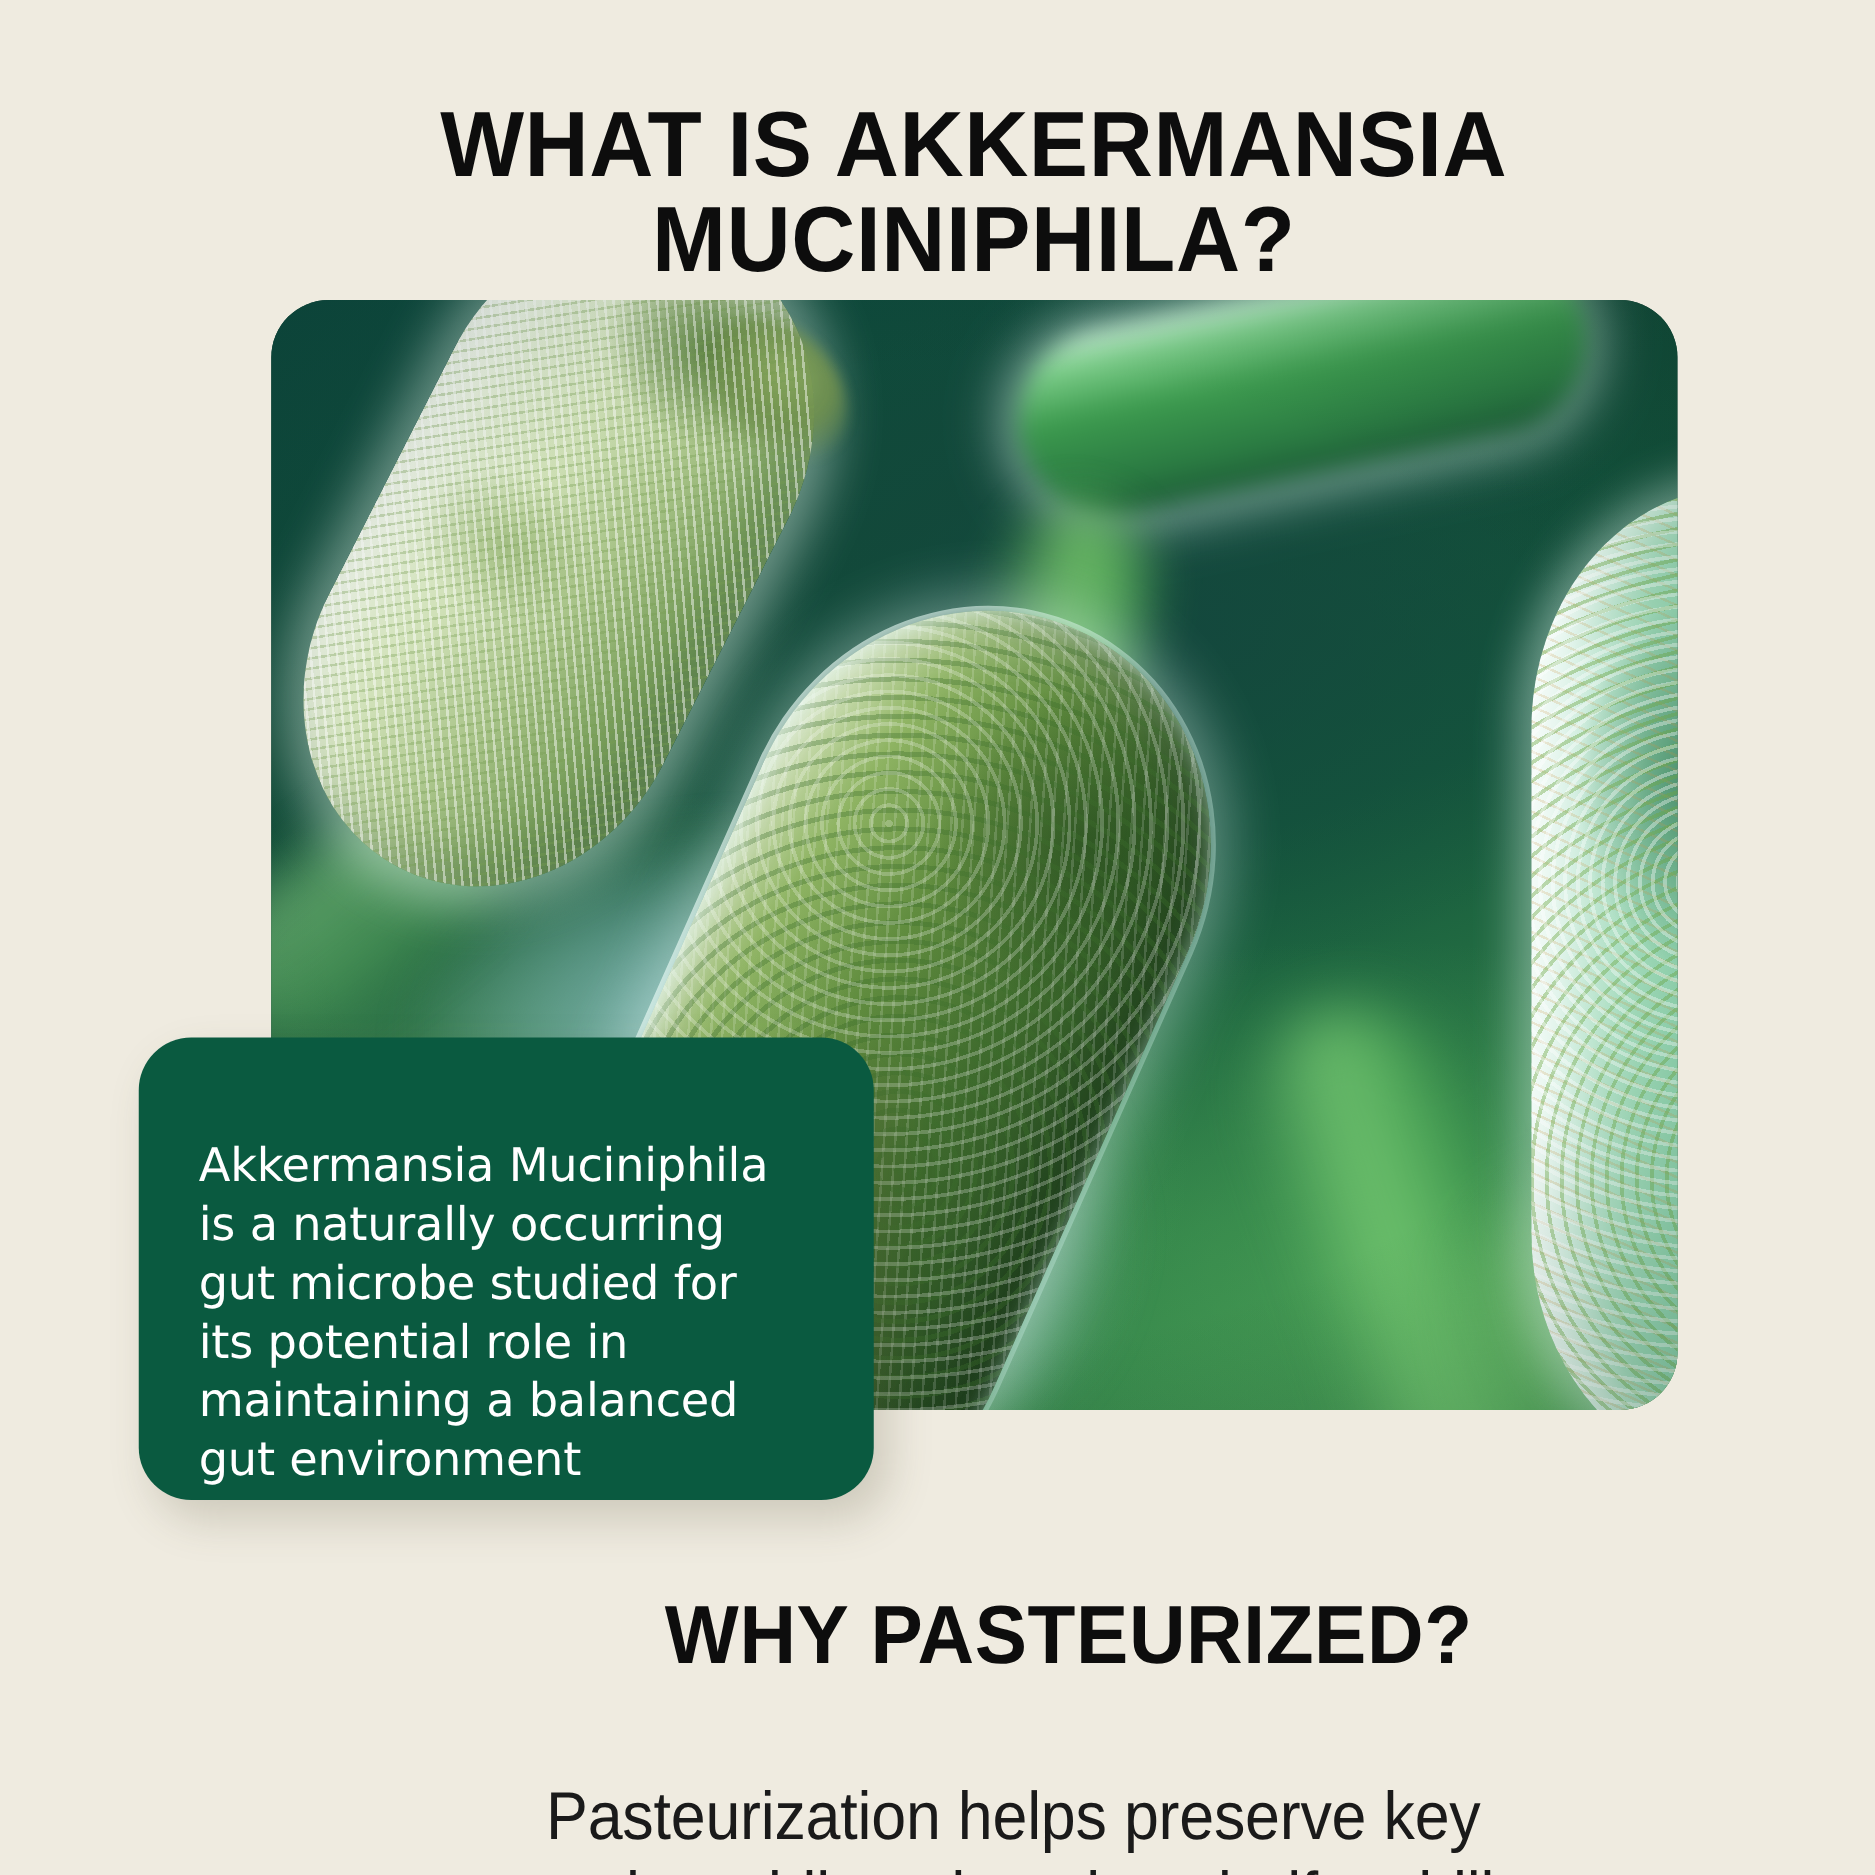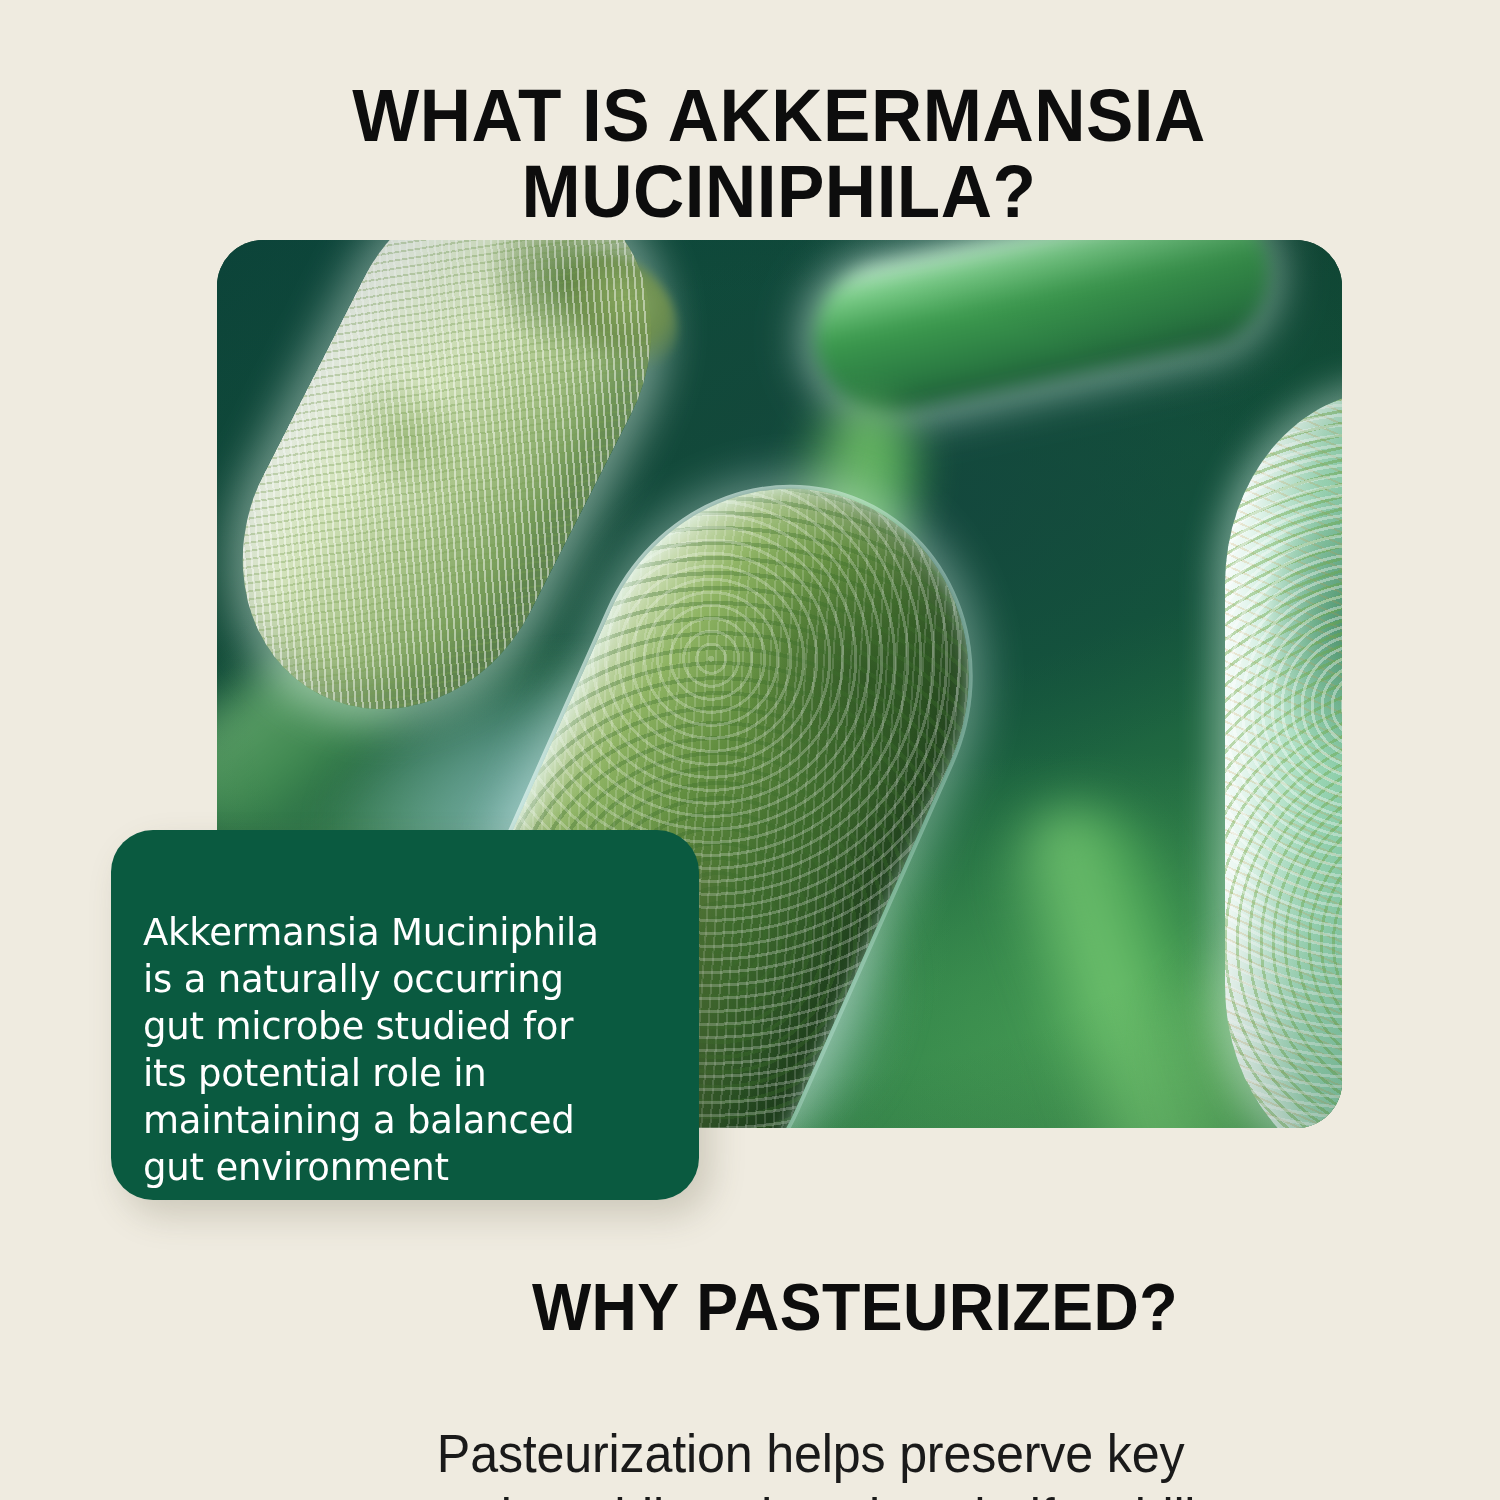--- a/index.html
+++ b/index.html
@@ -235,21 +235,21 @@
     left: 82px;
     top: 830px;
     width: 588px;
     height: 370px;
     background: #0a5a40;
     border-radius: 42px;
     box-shadow: 12px 16px 34px rgba(90,85,60,0.22);
   }
   .info-card-text {
     position: absolute;
-    left: 32px;
+    left: 48px;
     top: 42px;
     width: 520px;
     color: #ffffff;
     font-family: "DejaVu Sans", sans-serif;
     font-size: 37px;
     line-height: 47px;
     font-weight: 400;
     letter-spacing: -0.2px;
     white-space: pre-line;
   }

